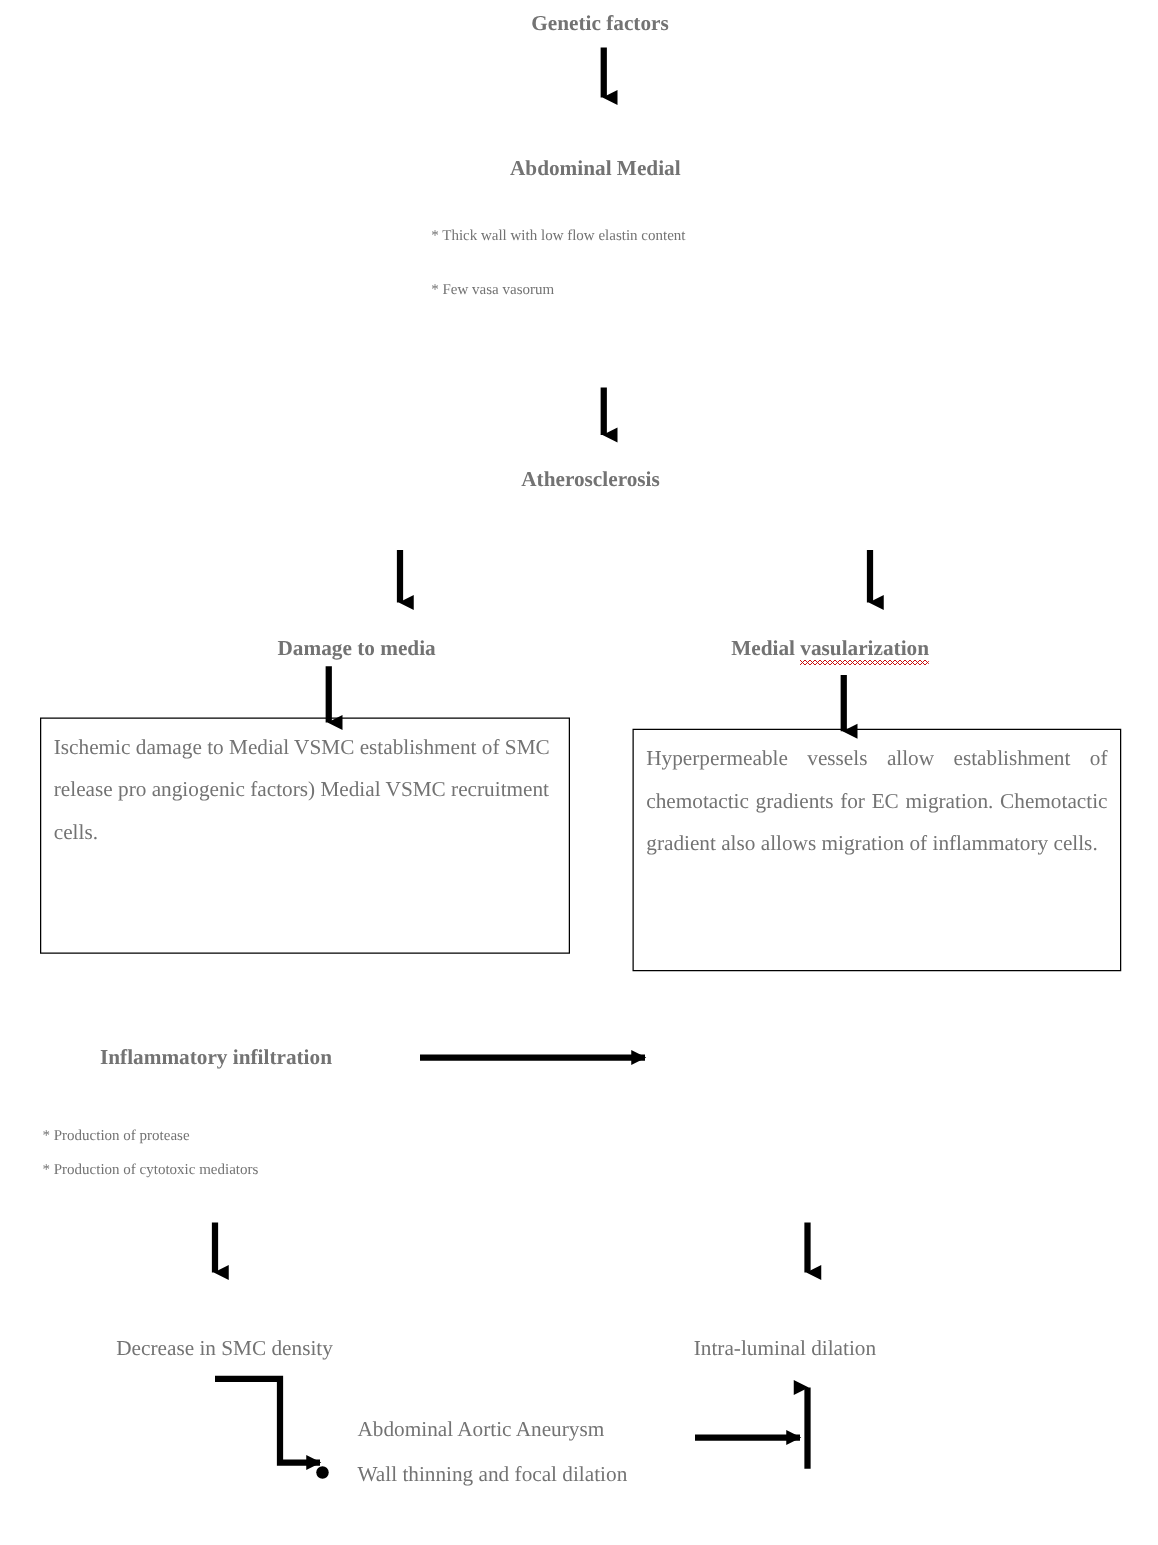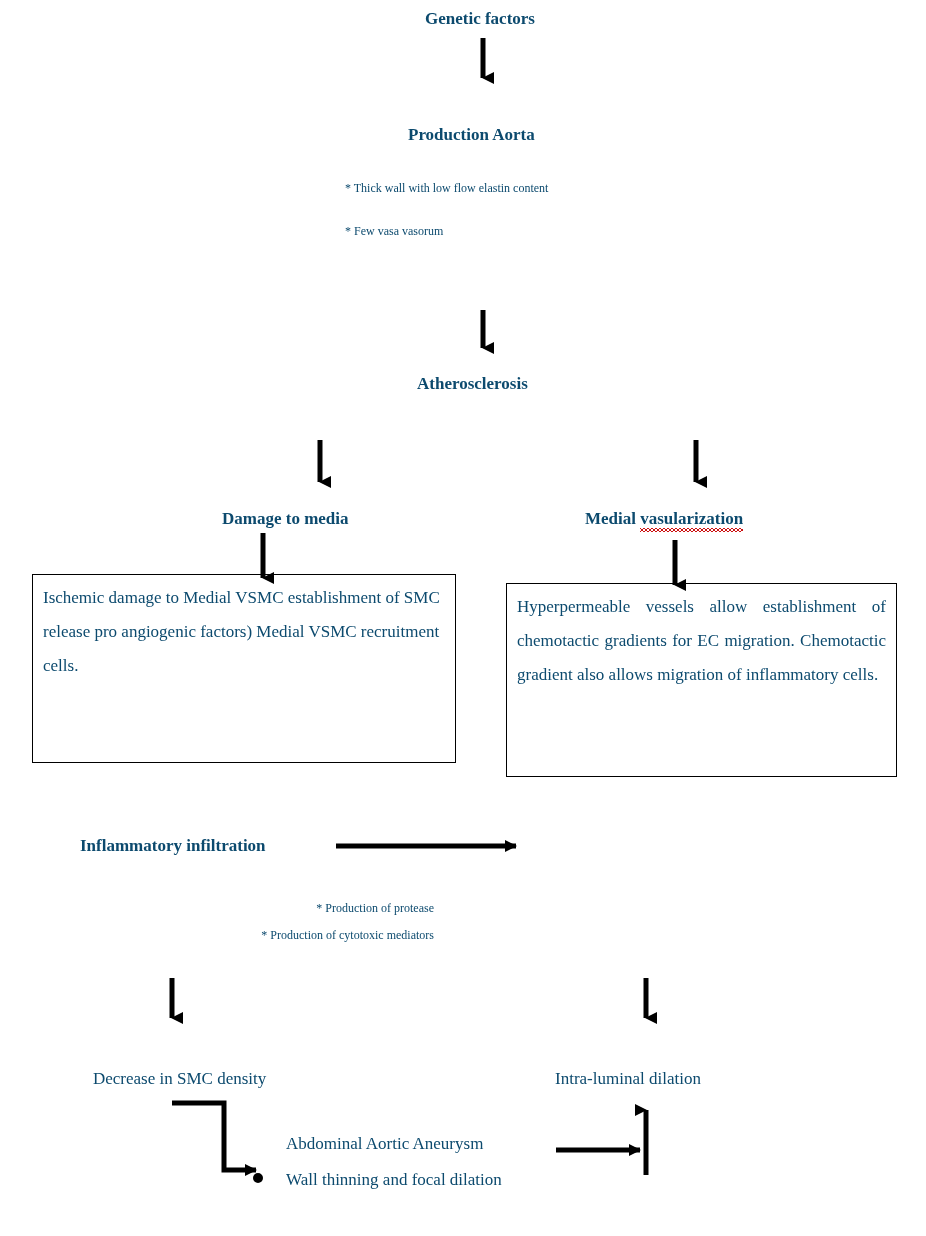--- a/index.html
+++ b/index.html
@@ -7,21 +7,21 @@
     margin: 0;
     padding: 0;
     background: #ffffff;
   }
   #page {
     position: relative;
     width: 926px;
     height: 1236px;
     background: #ffffff;
     font-family: "Liberation Serif", "DejaVu Serif", serif;
-    color: #0c4a6e;
+    color: #737373;
     overflow: hidden;
     text-decoration: underline;
   }
   .node {
     position: absolute;
     white-space: nowrap;
     font-size: 17px;
     line-height: 1.25;
   }
   .bold {
@@ -139,21 +139,21 @@
     </g>
 
     <g>
       <line x1="646" y1="1175" x2="646" y2="1110" stroke="#000000" stroke-width="5" marker-end="url(#ahUp)"></line>
       <line x1="556" y1="1150" x2="640" y2="1150" stroke="#000000" stroke-width="5" marker-end="url(#ahRight)"></line>
     </g>
   </svg>
 
   <div class="node bold" style="left:425px; top:8px;">Genetic factors</div>
 
-  <div class="node bold" style="left:408px; top:124px;">Production Aorta</div>
+  <div class="node bold" style="left:408px; top:124px;">Abdominal Medial</div>
 
   <div class="bullet-group" style="left:345px; top:181px; width:420px;">
     <div class="bullet-line" style="margin-bottom:28px;">* Thick wall with low flow elastin content</div>
     <div class="bullet-line">* Few vasa vasorum</div>
   </div>
 
   <div class="node bold" style="left:417px; top:373px;">Atherosclerosis</div>
 
   <div class="node bold" style="left:222px; top:508px;">Damage to media</div>
 
@@ -161,21 +161,21 @@
     <span>Medial </span><span class="squiggle">vasularization</span>
   </div>
 
   <div class="textbox" style="left:32px; top:574px; width:424px; height:189px;">Ischemic damage to Medial VSMC establishment of SMC release pro angiogenic factors) Medial VSMC recruitment cells.</div>
 
   <div class="textbox justify" style="left:506px; top:583px; width:391px; height:194px;">Hyperpermeable vessels allow establishment of chemotactic gradients for EC migration. Chemotactic gradient also allows migration of inflammatory cells.</div>
 
   <div class="node bold" style="left:80px; top:835px;">Inflammatory infiltration</div>
 
 
-  <div class="bullet-group" style="left:34px; top:901px; width:400px;text-align:right;">
+  <div class="bullet-group" style="left:34px; top:901px; width:400px;">
     <div class="bullet-line" style="margin-bottom:12px;">* Production of protease</div>
     <div class="bullet-line">* Production of cytotoxic mediators</div>
   </div>
 
   <div class="node plain" style="left:93px; top:1068px;">Decrease in SMC density</div>
 
   <div class="node plain" style="left:555px; top:1068px;">Intra-luminal dilation</div>
 
   <div class="node plain" style="left:286px; top:1133px;">Abdominal Aortic Aneurysm</div>
 

